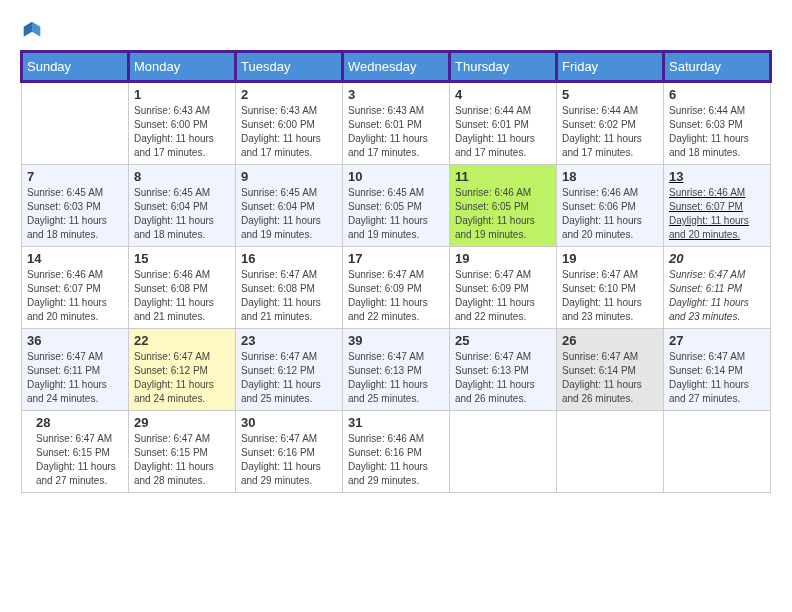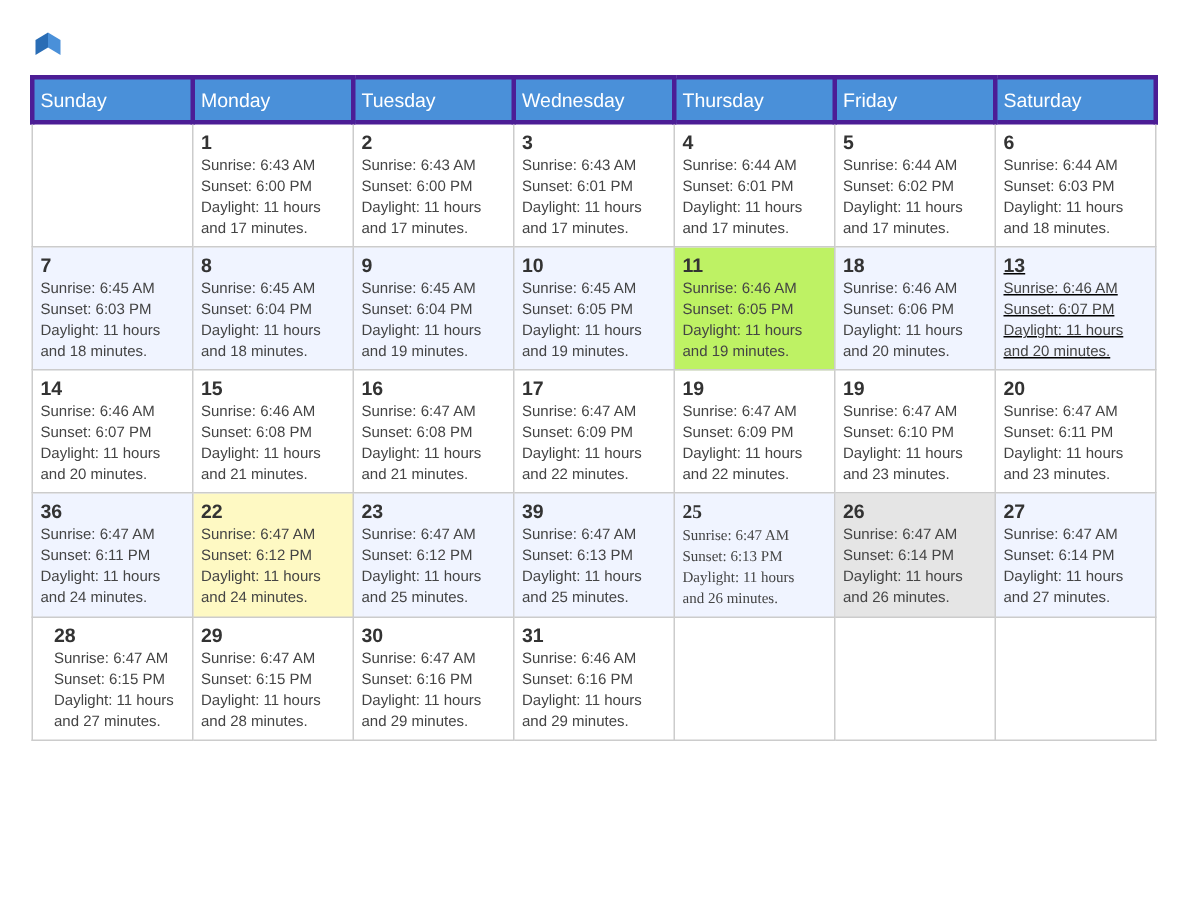--- a/index.html
+++ b/index.html
@@ -264,21 +264,21 @@
 Daylight: 11 hours
 and 22 minutes.</div>
         </td>
         <td style="background-color: rgb(255, 255, 255);">
           <span class="day-number">19</span>
           <div class="day-info" style="white-space: pre-line;">Sunrise: 6:47 AM
 Sunset: 6:10 PM
 Daylight: 11 hours
 and 23 minutes.</div>
         </td>
-        <td style="background-color: rgb(255, 255, 255);">
+        <td style="background-color: rgb(255, 255, 255); font-style: italic;">
           <span class="day-number">20</span>
           <div class="day-info" style="white-space: pre-line;">Sunrise: 6:47 AM
 Sunset: 6:11 PM
 Daylight: 11 hours
 and 23 minutes.</div>
         </td>
       </tr>
       <tr>
         <td style="background-color: rgb(240, 244, 255);">
           <span class="day-number">36</span>
@@ -301,21 +301,21 @@
 Daylight: 11 hours
 and 25 minutes.</div>
         </td>
         <td style="background-color: rgb(240, 244, 255);">
           <span class="day-number">39</span>
           <div class="day-info" style="white-space: pre-line;">Sunrise: 6:47 AM
 Sunset: 6:13 PM
 Daylight: 11 hours
 and 25 minutes.</div>
         </td>
-        <td style="background-color: rgb(240, 244, 255); font-family: Liberation Serif, serif;">
+        <td style="background-color: rgb(240, 244, 255);">
           <span class="day-number">25</span>
           <div class="day-info" style="white-space: pre-line;">Sunrise: 6:47 AM
 Sunset: 6:13 PM
 Daylight: 11 hours
 and 26 minutes.</div>
         </td>
         <td style="background-color: #e5e5e5;">
           <span class="day-number">26</span>
           <div class="day-info" style="white-space: pre-line;">Sunrise: 6:47 AM
 Sunset: 6:14 PM

